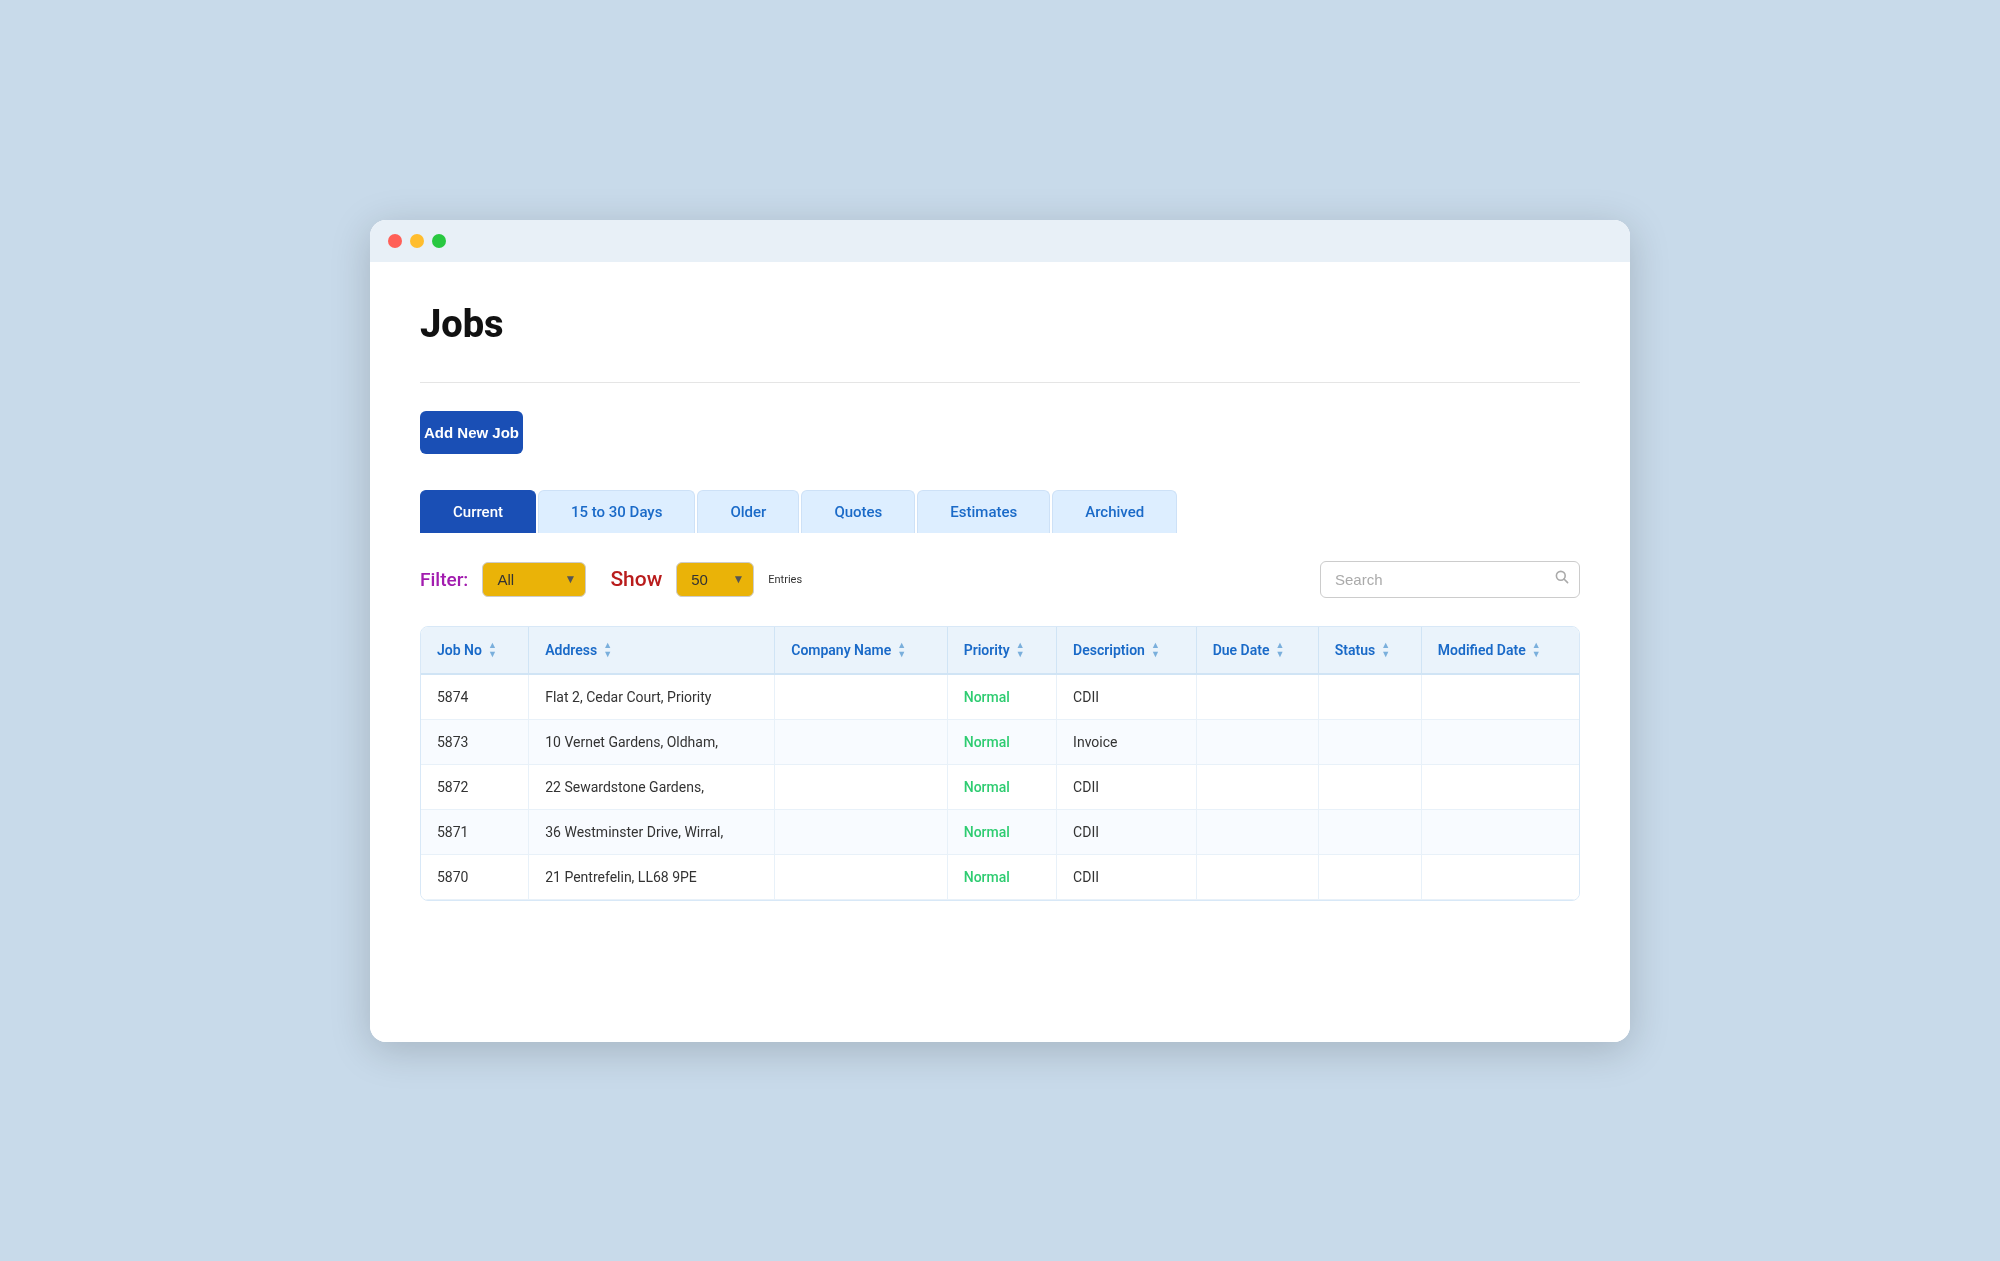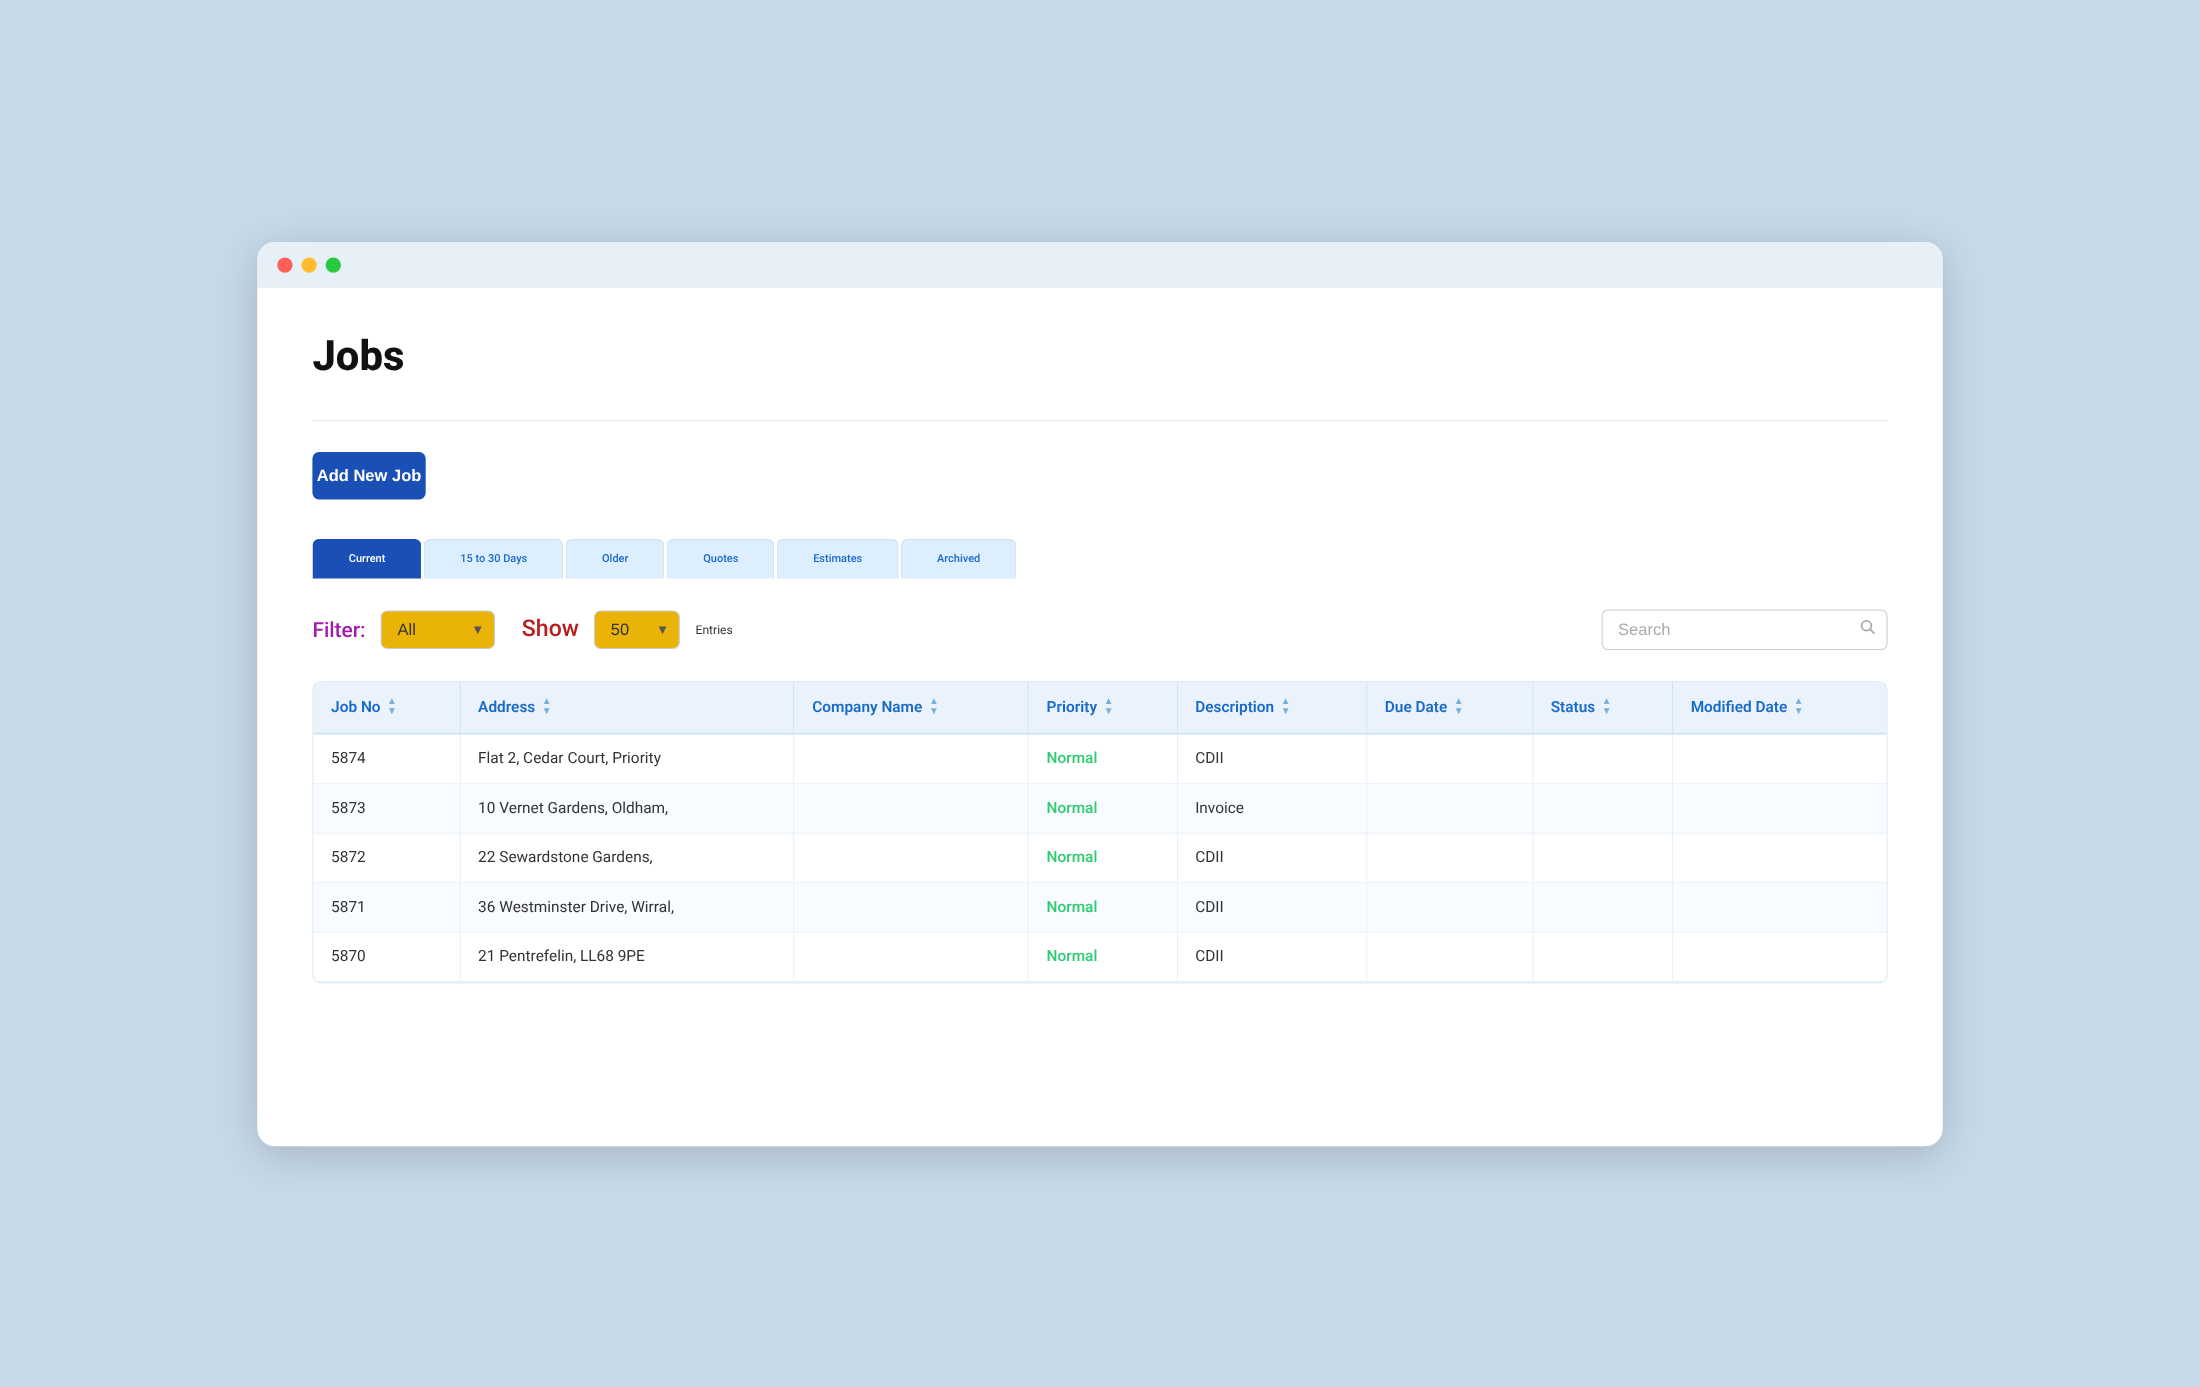--- a/index.html
+++ b/index.html
@@ -8,21 +8,21 @@
       background: #c8daea;
       font-family: -apple-system, BlinkMacSystemFont, 'Segoe UI', Roboto, sans-serif;
       display: flex;
       justify-content: center;
       align-items: center;
       min-height: 100vh;
       padding: 20px;
     }
 
     .browser-window {
-      width: 1532px;
+      width: 1260px;
       background: #fff;
       border-radius: 16px;
       overflow: hidden;
       box-shadow: 0 8px 40px rgba(0,0,0,0.18);
     }
 
     .browser-titlebar {
       background: #e8f0f7;
       padding: 14px 18px;
       display: flex;
@@ -72,21 +72,21 @@
 
     .tabs-row {
       display: flex;
       gap: 0;
       margin-bottom: 28px;
       border-bottom: none;
     }
 
     .tab {
       padding: 12px 32px;
-      font-size: 10px;
+      font-size: 15px;
       font-weight: 500;
       cursor: pointer;
       border-radius: 6px 6px 0 0;
       border: 1px solid #cde1f7;
       border-bottom: none;
       background: #ddeeff;
       color: #1a6ac8;
       margin-right: 2px;
       user-select: none;
     }

